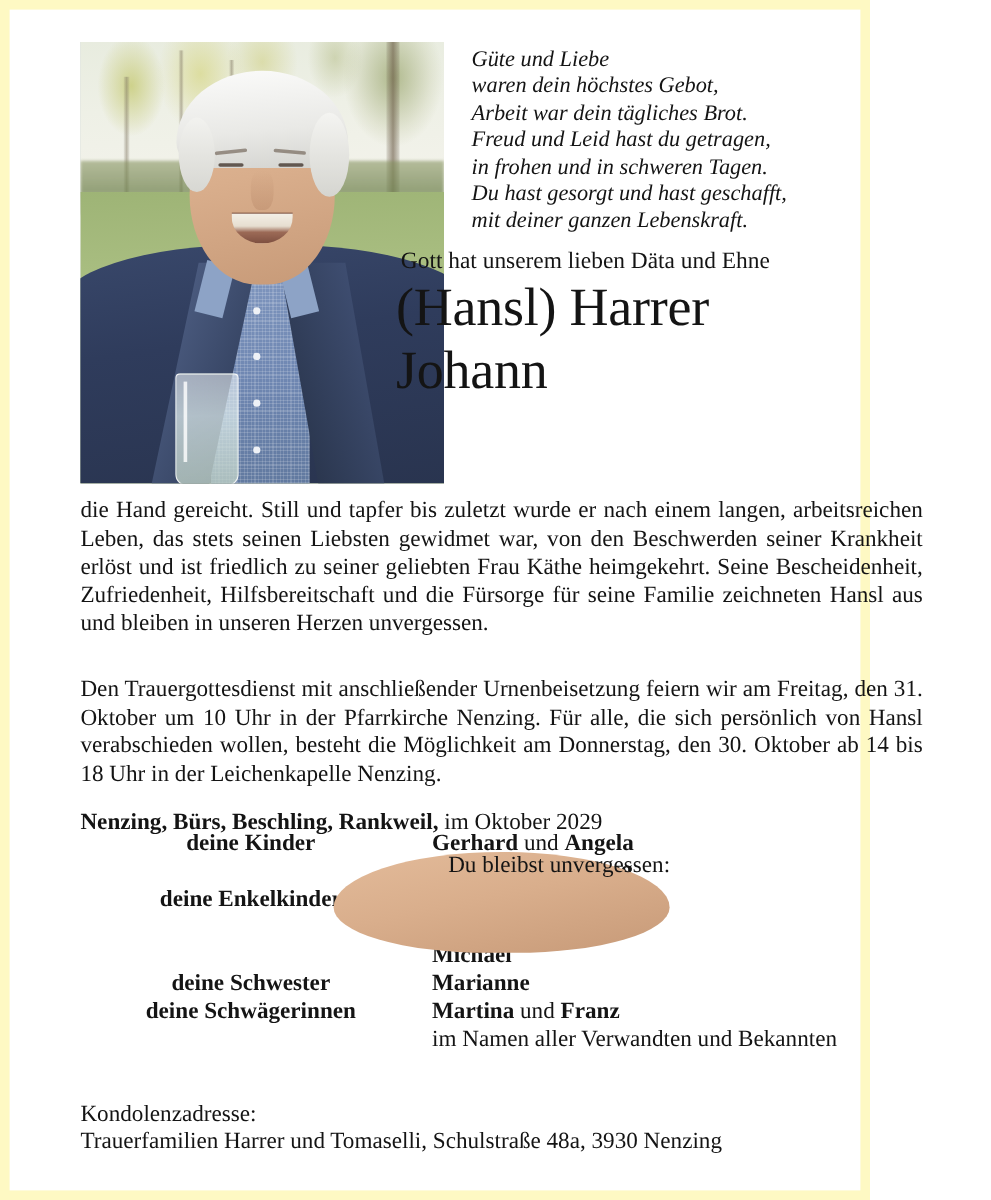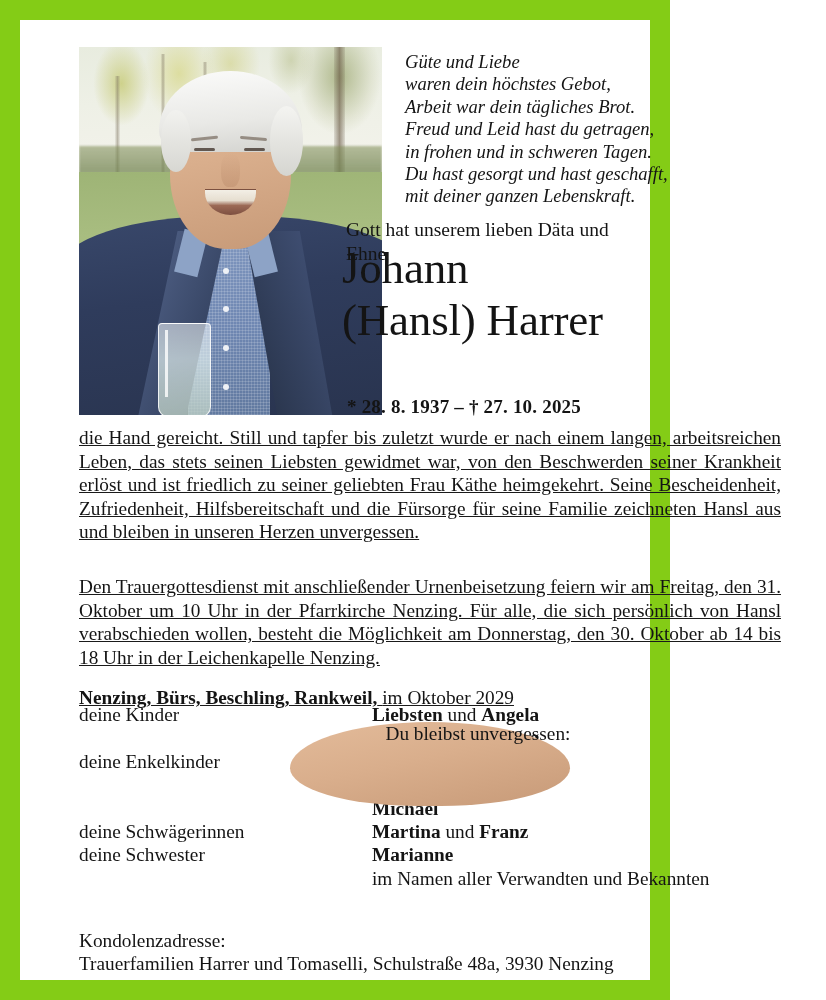--- a/index.html
+++ b/index.html
@@ -11,25 +11,25 @@
     width: 826px;
     height: 1000px;
     overflow: hidden;
     font-family: "Liberation Serif", "DejaVu Serif", serif;
     color: #1a1a1a;
   }
 
   
   #notice {
     position: relative;
-    width: 670px;
+    width: 725px;
     height: 1000px;
     box-sizing: border-box;
-    background: #84cc16;
-    padding: 20px;
+    background: #fef9c3;
+    padding: 8px;
   }
   #sheet {
     position: relative;
     width: 100%;
     height: 100%;
     box-sizing: border-box;
     background: #ffffff;
   }
 
   
@@ -221,21 +221,20 @@
     color: #141414;
     white-space: nowrap;
   }
 
   
   .body-col {
     position: absolute;
     left: 59px;
     top: 406px;
     width: 702px;
-    text-decoration: underline;
   }
   p.para {
     margin: 0;
     font-size: 19.3px;
     line-height: 23.6px;
     text-align: justify;
     text-justify: inter-word;
     color: #141414;
   }
   .para + .para { margin-top: 31px; }
@@ -258,22 +257,23 @@
   .family td {
     padding: 0;
     font-size: 19.3px;
     line-height: 23.4px;
     color: #141414;
     vertical-align: baseline;
     white-space: nowrap;
   }
   .family td.rel {
     width: 284px;
-    text-align: left;
+    text-align: center;
     padding-right: 9px;
+    font-weight: bold;
   }
   .family td.nm b { font-weight: bold; }
   .family tr.head td.nm { font-weight: normal; }
   .family tr.foot td.nm { font-weight: normal; }
 
   
   .footer {
     position: absolute;
     left: 59px;
     top: 909px;
@@ -334,66 +334,65 @@
 Arbeit war dein tägliches Brot.
 Freud und Leid hast du getragen,
 in frohen und in schweren Tagen.
 Du hast gesorgt und hast geschafft,
 mit deiner ganzen Lebenskraft.</div>
     </div>
 
     <div class="dedication">Gott hat unserem lieben Däta und Ehne</div>
 
     <div class="name-block">
+      <div class="name-line">(Hansl) Harrer</div>
       <div class="name-line">Johann</div>
-      <div class="name-line">(Hansl) Harrer</div>
     </div>
 
-    <div class="dates">* 28. 8. 1937 – † 27. 10. 2025</div>
 
     <div class="body-col">
       <p class="para">die Hand gereicht. Still und tapfer bis zuletzt wurde er nach einem langen, arbeitsreichen Leben, das stets seinen Liebsten gewidmet war, von den Beschwerden seiner Krankheit erlöst und ist friedlich zu seiner geliebten Frau Käthe heimgekehrt. Seine Bescheidenheit, Zufriedenheit, Hilfsbereitschaft und die Fürsorge für seine Familie zeichneten Hansl aus und bleiben in unseren Herzen unvergessen.</p>
       <p class="para">Den Trauergottesdienst mit anschließender Urnenbeisetzung feiern wir am Freitag, den 31. Oktober um 10 Uhr in der Pfarrkirche Nenzing. Für alle, die sich persönlich von Hansl verabschieden wollen, besteht die Möglichkeit am Donnerstag, den 30. Oktober ab 14 bis 18 Uhr in der Leichenkapelle Nenzing.</p>
       <div class="place-line"><b>Nenzing, Bürs, Beschling, Rankweil,</b> <span>im Oktober 2029</span></div>
     </div>
 
     <table class="family">
       <tbody>
         <tr class="head">
           <td class="rel"></td>
           <td class="nm">Du bleibst unvergessen:</td>
         </tr>
 
         <tr>
           <td class="rel">deine Kinder</td>
-          <td class="nm"><b>Liebsten</b> <span>und</span> <b>Angela</b></td>
+          <td class="nm"><b>Gerhard</b> <span>und</span> <b>Angela</b></td>
         </tr>
         <tr>
           <td class="rel"></td>
           <td class="nm"><b>Isolde</b> <span>und</span> <b>Wolfgang</b></td>
         </tr>
         <tr>
           <td class="rel">deine Enkelkinder</td>
           <td class="nm"><b>Laura</b> <span>und</span> <b>Fabian</b></td>
         </tr>
         <tr>
           <td class="rel"></td>
           <td class="nm"><b>Linda</b> <span>und</span> <b>Peter</b></td>
         </tr>
         <tr>
           <td class="rel"></td>
           <td class="nm"><b>Michael</b></td>
         </tr>
         <tr>
+          <td class="rel">deine Schwester</td>
+          <td class="nm"><b>Marianne</b></td>
+        </tr>
+        <tr>
           <td class="rel">deine Schwägerinnen</td>
           <td class="nm"><b>Martina</b> <span>und</span> <b>Franz</b></td>
-        </tr>
-        <tr>
-          <td class="rel">deine Schwester</td>
-          <td class="nm"><b>Marianne</b></td>
         </tr>
 
         <tr class="foot">
           <td class="rel"></td>
           <td class="nm">im Namen aller Verwandten und Bekannten</td>
         </tr>
       </tbody>
     </table>
 
     <div class="footer">

